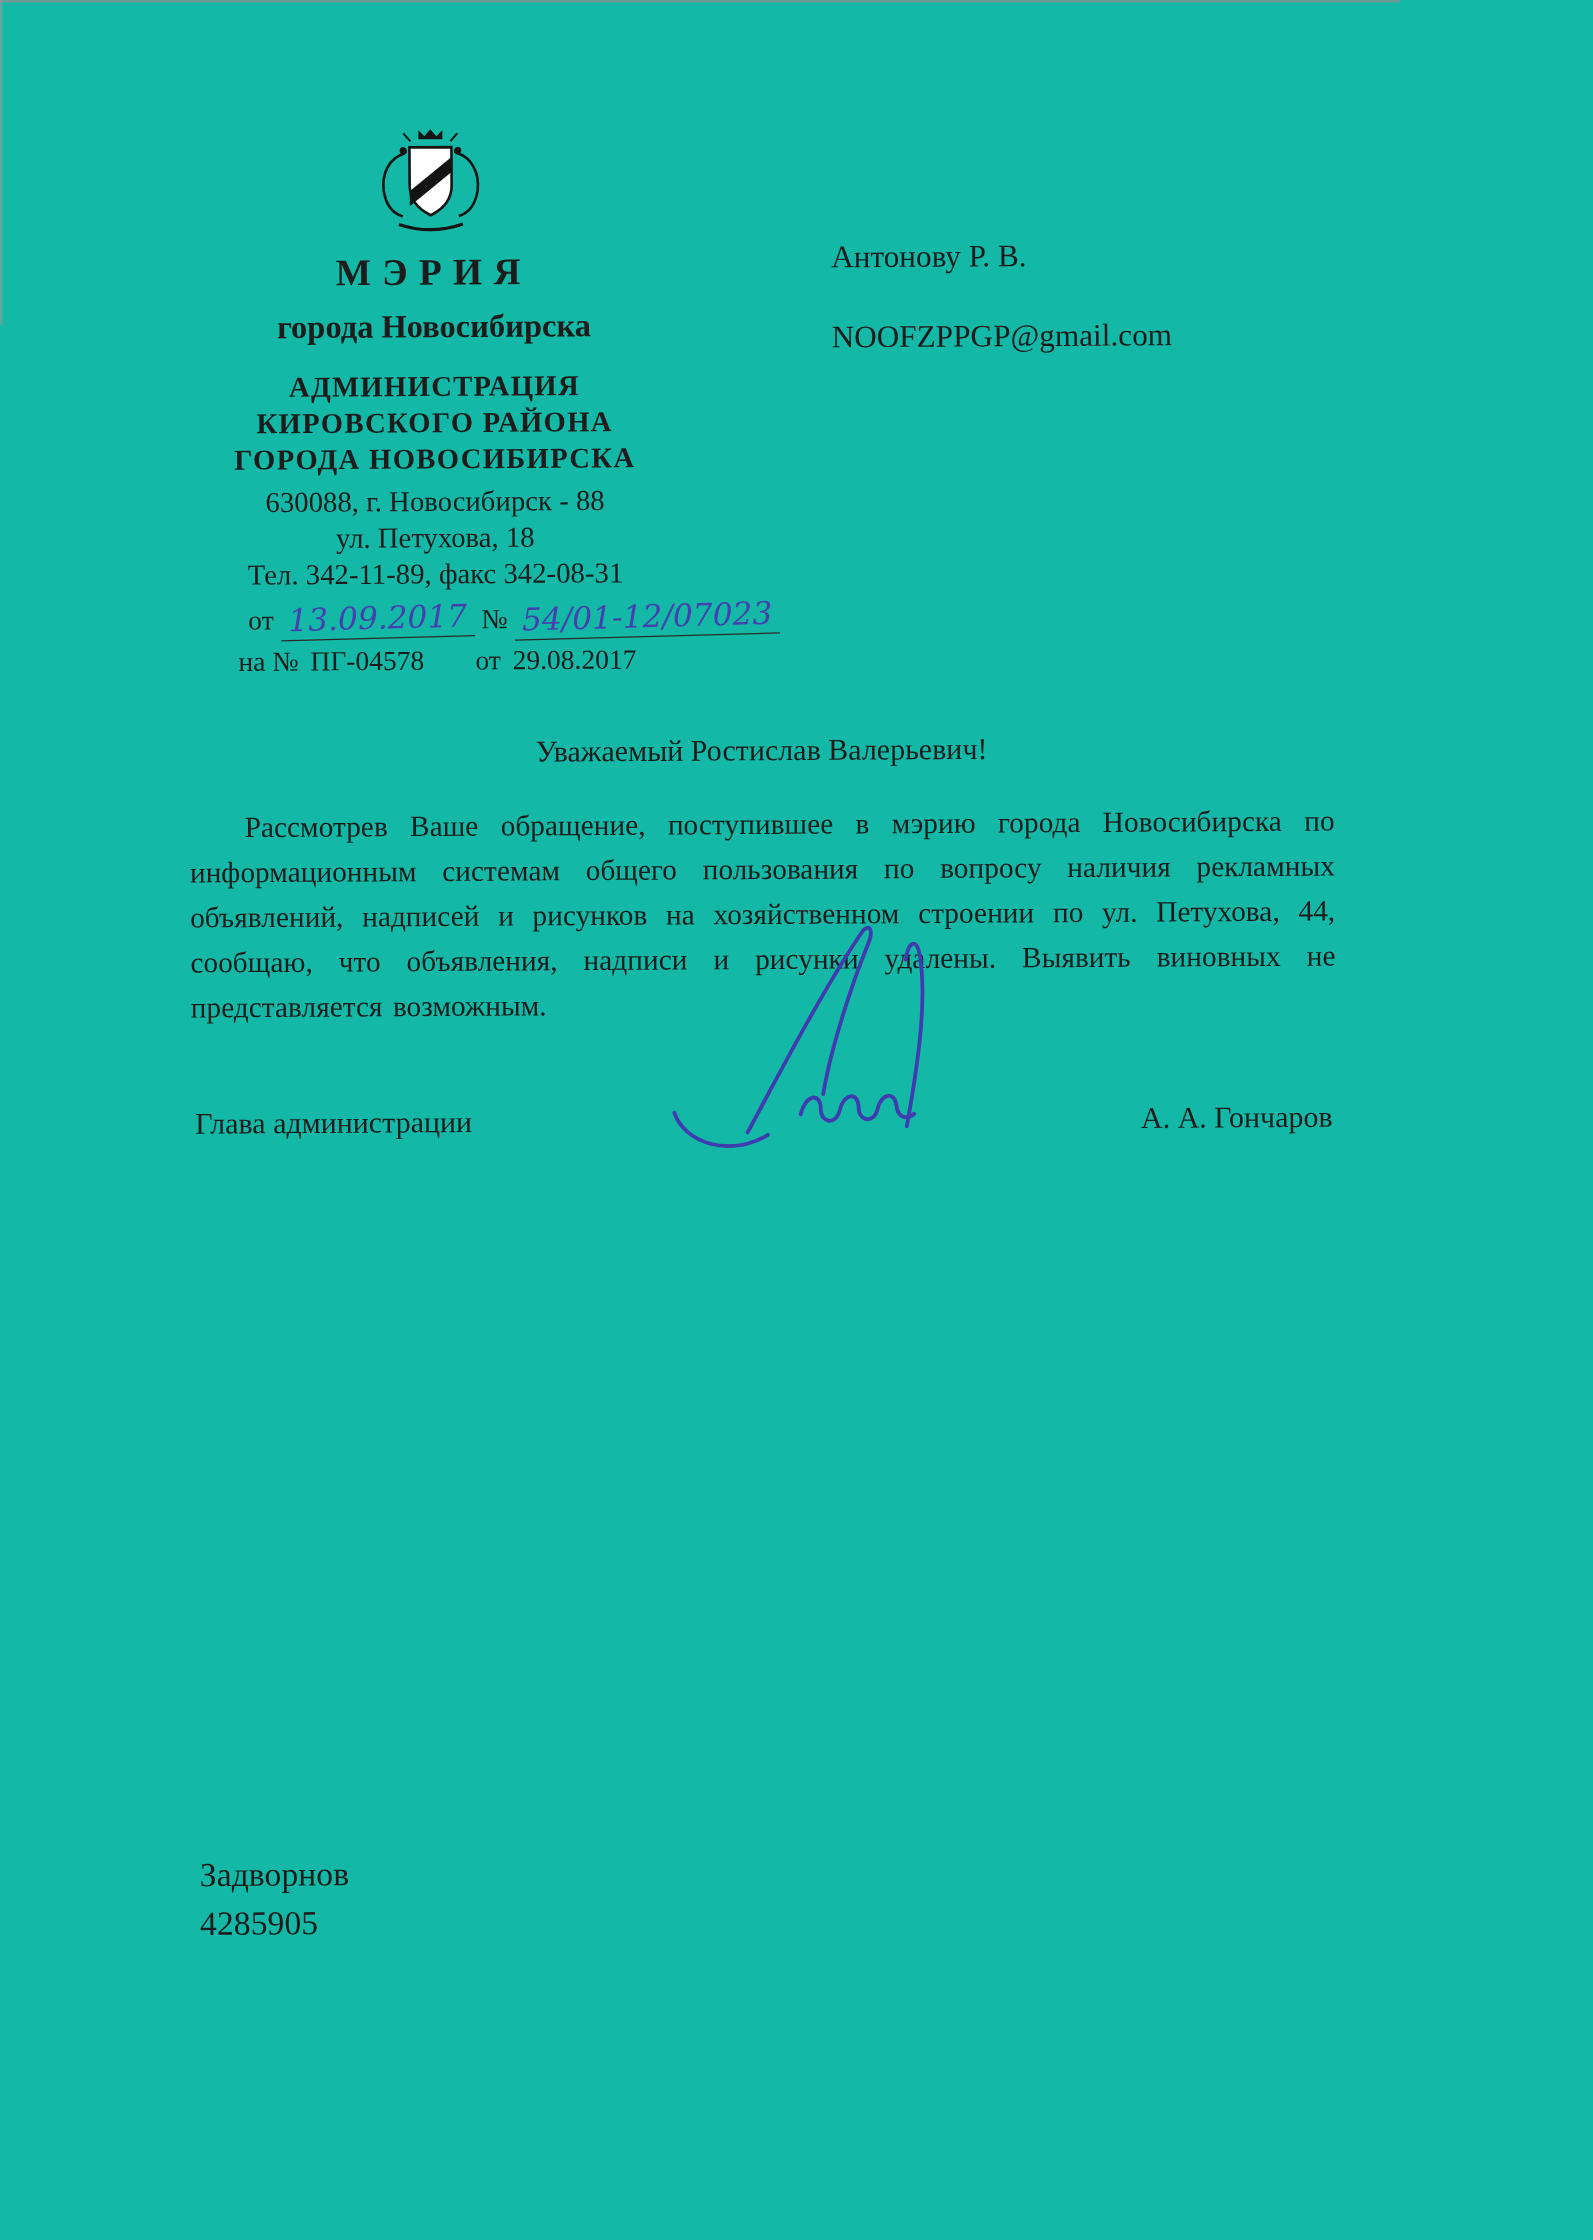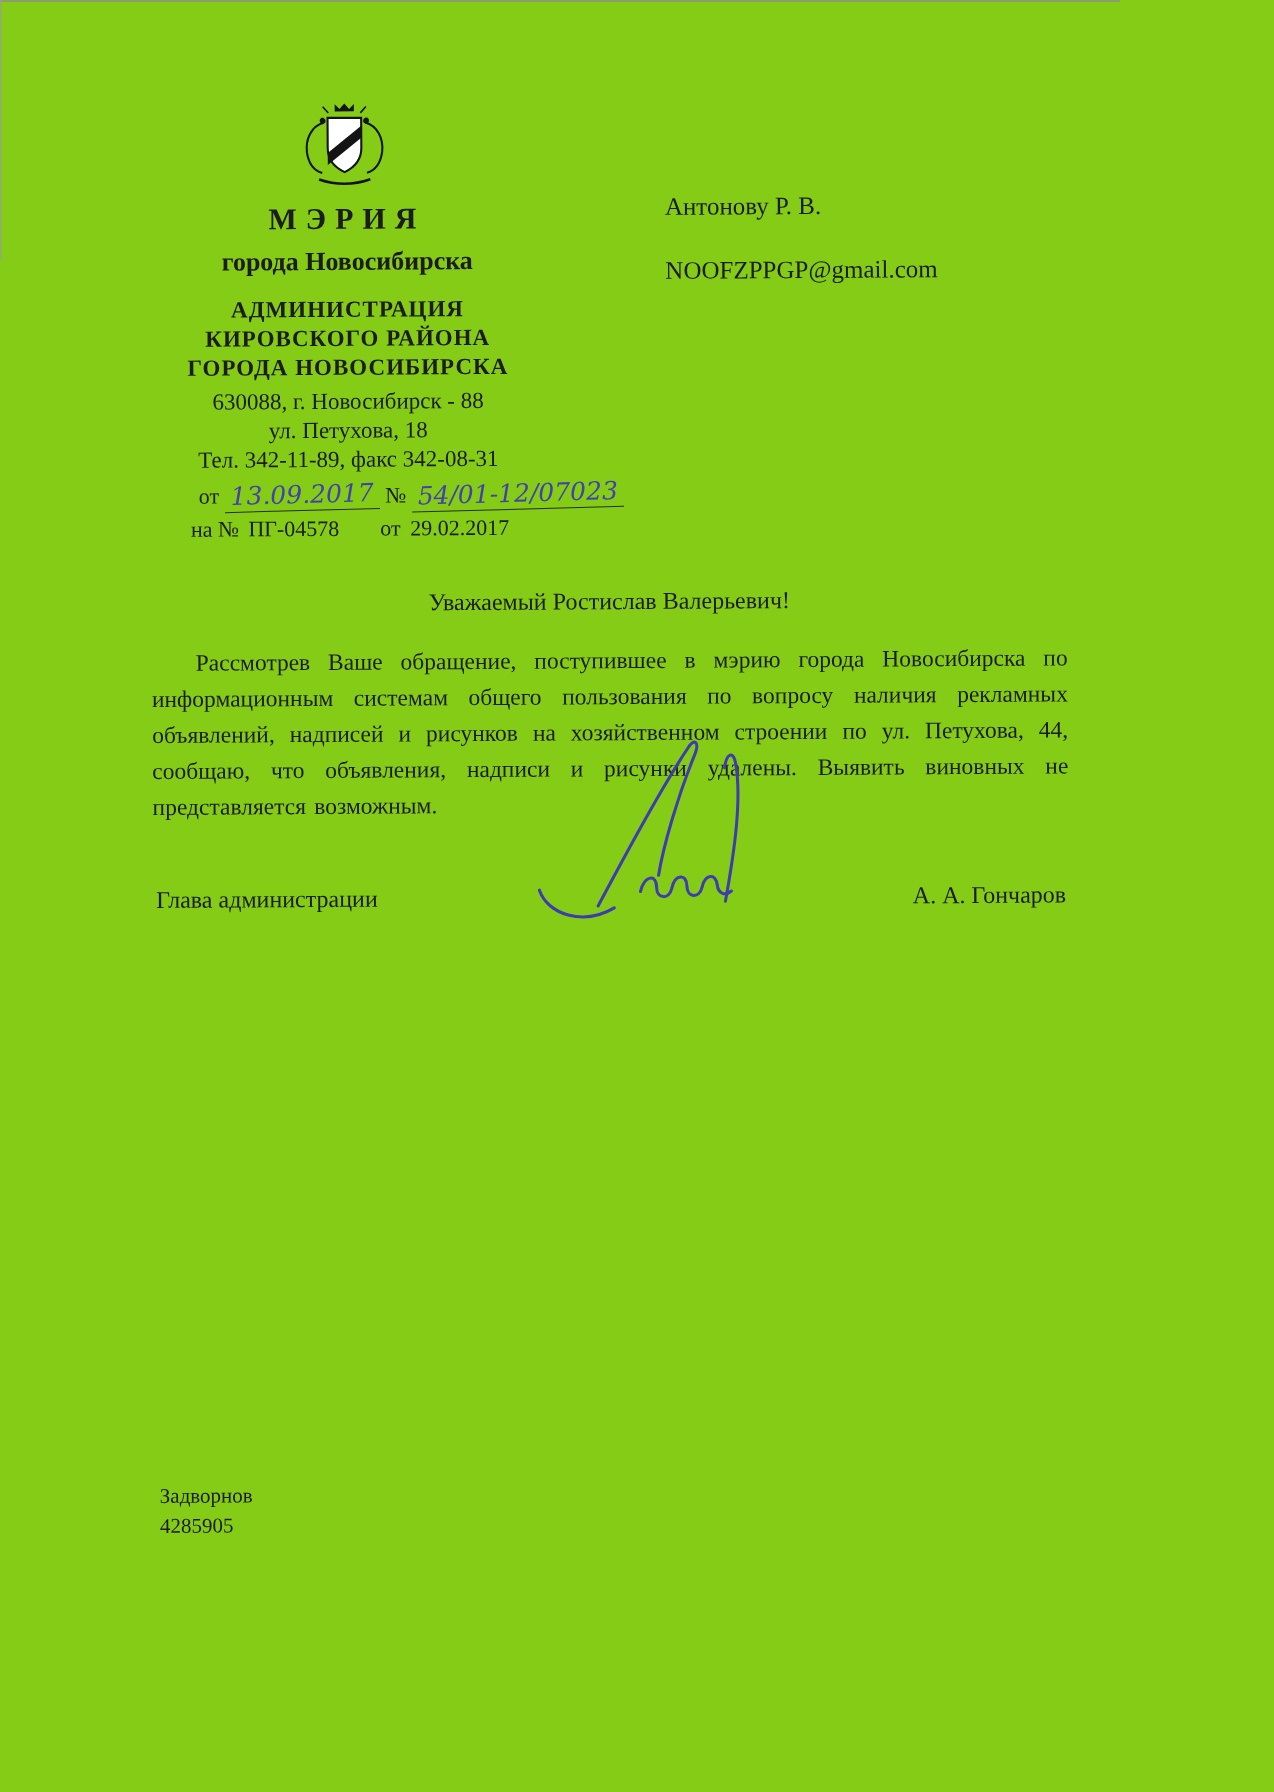--- a/index.html
+++ b/index.html
@@ -1,19 +1,19 @@
 <!DOCTYPE html>
 <html><head>
 <meta charset="utf-8">
 <style>
   html,body{margin:0;padding:0;background:#e9e9e9;}
   .page{
     position:relative;
     width:1274px;height:1792px;
-    background:#84cc16;
+    background:#14b8a6;
     overflow:hidden;
     font-family:"Liberation Serif", serif;
     color:#1c1c1c;
   }
   .scan-edge-top{position:absolute;top:0;left:0;width:1120px;height:2px;background:#8d8d8d;opacity:.75;}
   .scan-edge-left{position:absolute;top:0;left:0;width:2px;height:260px;background:#9a9a9a;opacity:.55;}
   .content{position:absolute;inset:0;transform:rotate(-0.35deg);transform-origin:50% 40%;}
 
   
   .emblem{position:absolute;left:300px;top:96px;width:96px;height:96px;}
@@ -55,21 +55,21 @@
     text-align:justify;text-indent:44px;
     word-spacing:2.5px;
   }
 
   
   .sig-pos{position:absolute;left:155px;top:884px;font-size:24px;}
   .sig-name{position:absolute;left:655px;top:884px;width:410px;text-align:right;font-size:24px;}
   .sig-scrawl{position:absolute;left:525px;top:740px;width:245px;height:192px;}
 
   
-  .footer{position:absolute;left:155px;top:1478px;font-size:21px;line-height:1.45;}
+  .footer{position:absolute;left:155px;top:1478px;font-size:27px;line-height:1.45;}
 </style>
 </head>
 <body>
 
 <div class="page">
   <div class="scan-edge-top"></div>
   <div class="scan-edge-left"></div>
 
   <div class="content">
 
@@ -112,21 +112,21 @@
       <span class="hw date">13.09.2017</span>
       <span>№</span>
       <span class="hw num">54/01-12/07023</span>
     </div>
 
     <div class="refrow2">
       <span>на №</span>
       <span class="plain-num">ПГ-04578</span>
       <span class="gap"></span>
       <span>от</span>
-      <span class="plain-num">29.02.2017</span>
+      <span class="plain-num">29.08.2017</span>
     </div>
 
     <div class="recipient">
       <div>Антонову Р. В.</div>
       <div class="email">NOOFZPPGP@gmail.com</div>
     </div>
 
     <div class="salutation">Уважаемый Ростислав Валерьевич!</div>
     <div class="body-par">Рассмотрев Ваше обращение, поступившее в мэрию города Новосибирска по информационным системам общего пользования по вопросу наличия рекламных объявлений, надписей и рисунков на хозяйственном строении по ул. Петухова, 44, сообщаю, что объявления, надписи и рисунки удалены. Выявить виновных не представляется возможным.</div>
 

